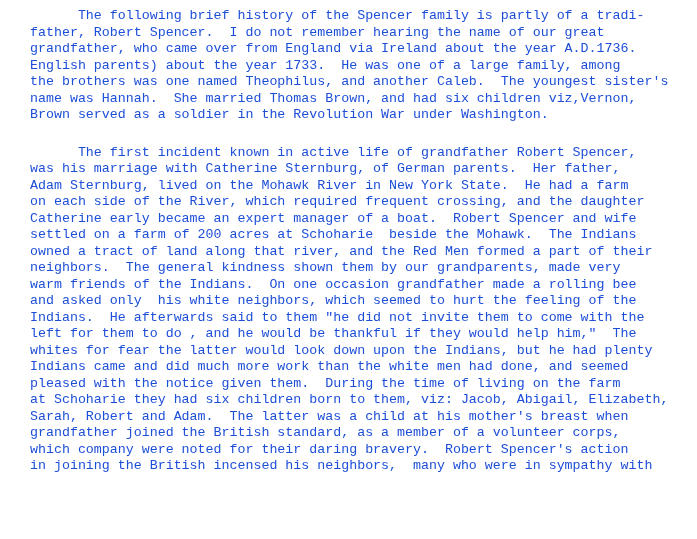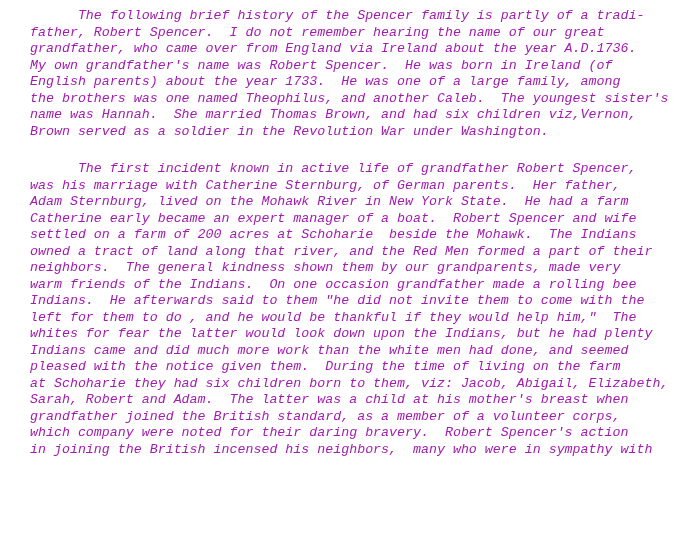--- a/index.html
+++ b/index.html
@@ -14,23 +14,22 @@
       position: relative;
     }
     .page {
       position: absolute;
       left: 30px;
       top: 8px;
       width: 660px;
       font-family: "Liberation Mono", "DejaVu Sans Mono", monospace;
       font-size: 13.3px;
       line-height: 16.5px;
-      color: #a21caf;
+      color: #1d4ed8;
       letter-spacing: 0px;
-      font-style: italic;
     }
     .para {
       margin: 0;
       padding: 0;
     }
     .para + .para {
       margin-top: 21px;
     }
     .line {
       display: block;
@@ -39,35 +38,36 @@
     }
   </style>
 </head>
 <body>
 
 <div class="page">
   <div class="para">
     <span class="line">      The following brief history of the Spencer family is partly of a tradi-</span>
     <span class="line">father, Robert Spencer.  I do not remember hearing the name of our great</span>
     <span class="line">grandfather, who came over from England via Ireland about the year A.D.1736.</span>
-    <span class="line">My own grandfather's name was Robert Spencer.  He was born in Ireland (of</span>
     <span class="line">English parents) about the year 1733.  He was one of a large family, among</span>
     <span class="line">the brothers was one named Theophilus, and another Caleb.  The youngest sister's</span>
     <span class="line">name was Hannah.  She married Thomas Brown, and had six children viz,Vernon,</span>
     <span class="line">Brown served as a soldier in the Revolution War under Washington.</span>
   </div>
   <div class="para">
     <span class="line">      The first incident known in active life of grandfather Robert Spencer,</span>
     <span class="line">was his marriage with Catherine Sternburg, of German parents.  Her father,</span>
     <span class="line">Adam Sternburg, lived on the Mohawk River in New York State.  He had a farm</span>
+    <span class="line">on each side of the River, which required frequent crossing, and the daughter</span>
     <span class="line">Catherine early became an expert manager of a boat.  Robert Spencer and wife</span>
     <span class="line">settled on a farm of 200 acres at Schoharie  beside the Mohawk.  The Indians</span>
     <span class="line">owned a tract of land along that river, and the Red Men formed a part of their</span>
     <span class="line">neighbors.  The general kindness shown them by our grandparents, made very</span>
     <span class="line">warm friends of the Indians.  On one occasion grandfather made a rolling bee</span>
+    <span class="line">and asked only  his white neighbors, which seemed to hurt the feeling of the</span>
     <span class="line">Indians.  He afterwards said to them "he did not invite them to come with the</span>
     <span class="line">left for them to do , and he would be thankful if they would help him,"  The</span>
     <span class="line">whites for fear the latter would look down upon the Indians, but he had plenty</span>
     <span class="line">Indians came and did much more work than the white men had done, and seemed</span>
     <span class="line">pleased with the notice given them.  During the time of living on the farm</span>
     <span class="line">at Schoharie they had six children born to them, viz: Jacob, Abigail, Elizabeth,</span>
     <span class="line">Sarah, Robert and Adam.  The latter was a child at his mother's breast when</span>
     <span class="line">grandfather joined the British standard, as a member of a volunteer corps,</span>
     <span class="line">which company were noted for their daring bravery.  Robert Spencer's action</span>
     <span class="line">in joining the British incensed his neighbors,  many who were in sympathy with</span>

